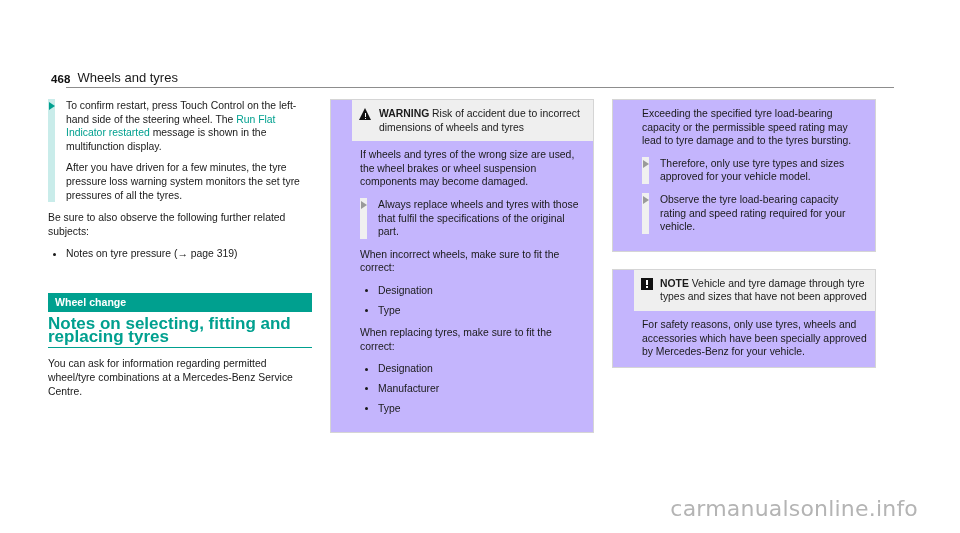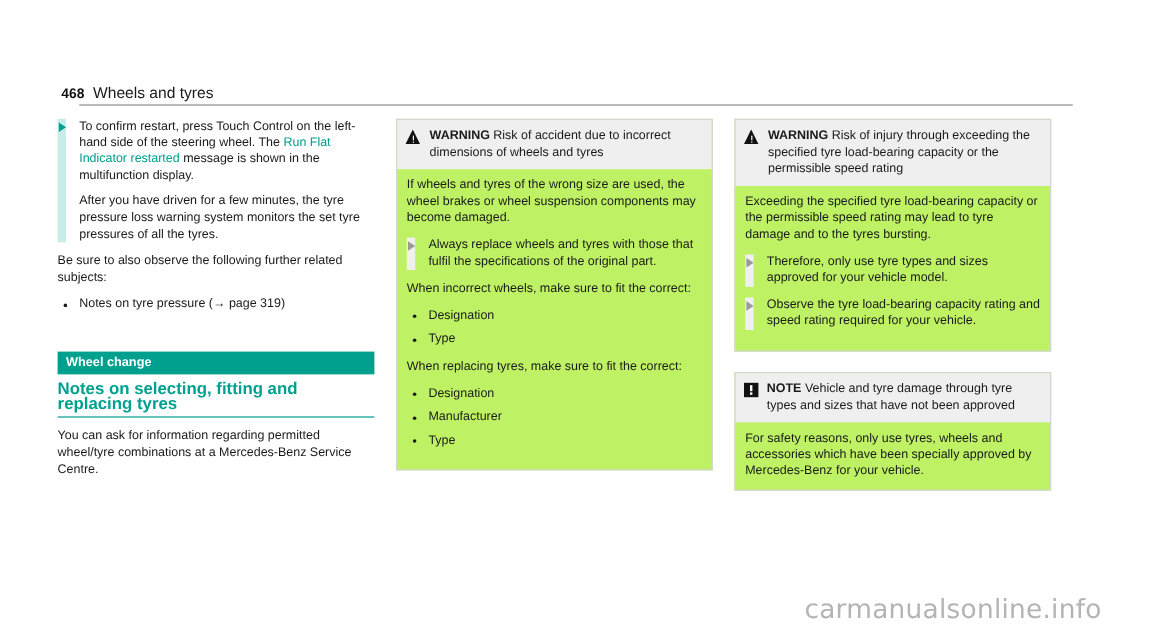--- a/index.html
+++ b/index.html
@@ -127,33 +127,34 @@
   .section-band {
     background: #00a08f;
     color: #ffffff;
     font-size: 10.6px;
     font-weight: bold;
     padding: 3px 7px 4px 7px;
     margin-top: 32px;
   }
   .section-sub {
     color: #00a08f;
-    font-size: 14px;
+    font-size: 17px;
     font-weight: bold;
     line-height: 13.2px;
     padding: 5px 0 4px 0;
     border-bottom: 1.4px solid #00a08f;
     margin-bottom: 9px;
   }
 
   
   .callout {
     border: 1px solid #d5d5d5;
-    background: #bef264;
+    background: #c4b5fd;
     margin-bottom: 17px;
+    padding-left: 21px;
   }
   .callout:last-child { margin-bottom: 0; }
   .callout-head {
     background: #efefef;
     display: flex;
     align-items: flex-start;
     padding: 7px 8px 7px 7px;
     gap: 7px;
   }
   .callout-head-text {
@@ -330,28 +331,20 @@
           <li>Type</li>
         </ul>
       </div>
     </div>
 
   </div>
 
   <div class="col">
 
     <div class="callout">
-      <div class="callout-head">
-        <span class="icon-warning">
-          <span class="tri"></span>
-            <span class="bang"></span>
-            <span class="bang-dot"></span>
-        </span>
-        <span class="callout-head-text"><span class="callout-kind">WARNING</span><span> Risk of injury through exceeding the specified tyre load-bearing capacity or the permissible speed rating</span></span>
-      </div>
       <div class="callout-body">
         <p class="para">Exceeding the specified tyre load-bearing capacity or the permissible speed rating may lead to tyre damage and to the tyres bursting.</p>
 
         <div class="gray-action">
           <span class="g-arrow"></span>
           <p class="para">Therefore, only use tyre types and sizes approved for your vehicle model.</p>
         </div>
 
         <div class="gray-action">
           <span class="g-arrow"></span>

